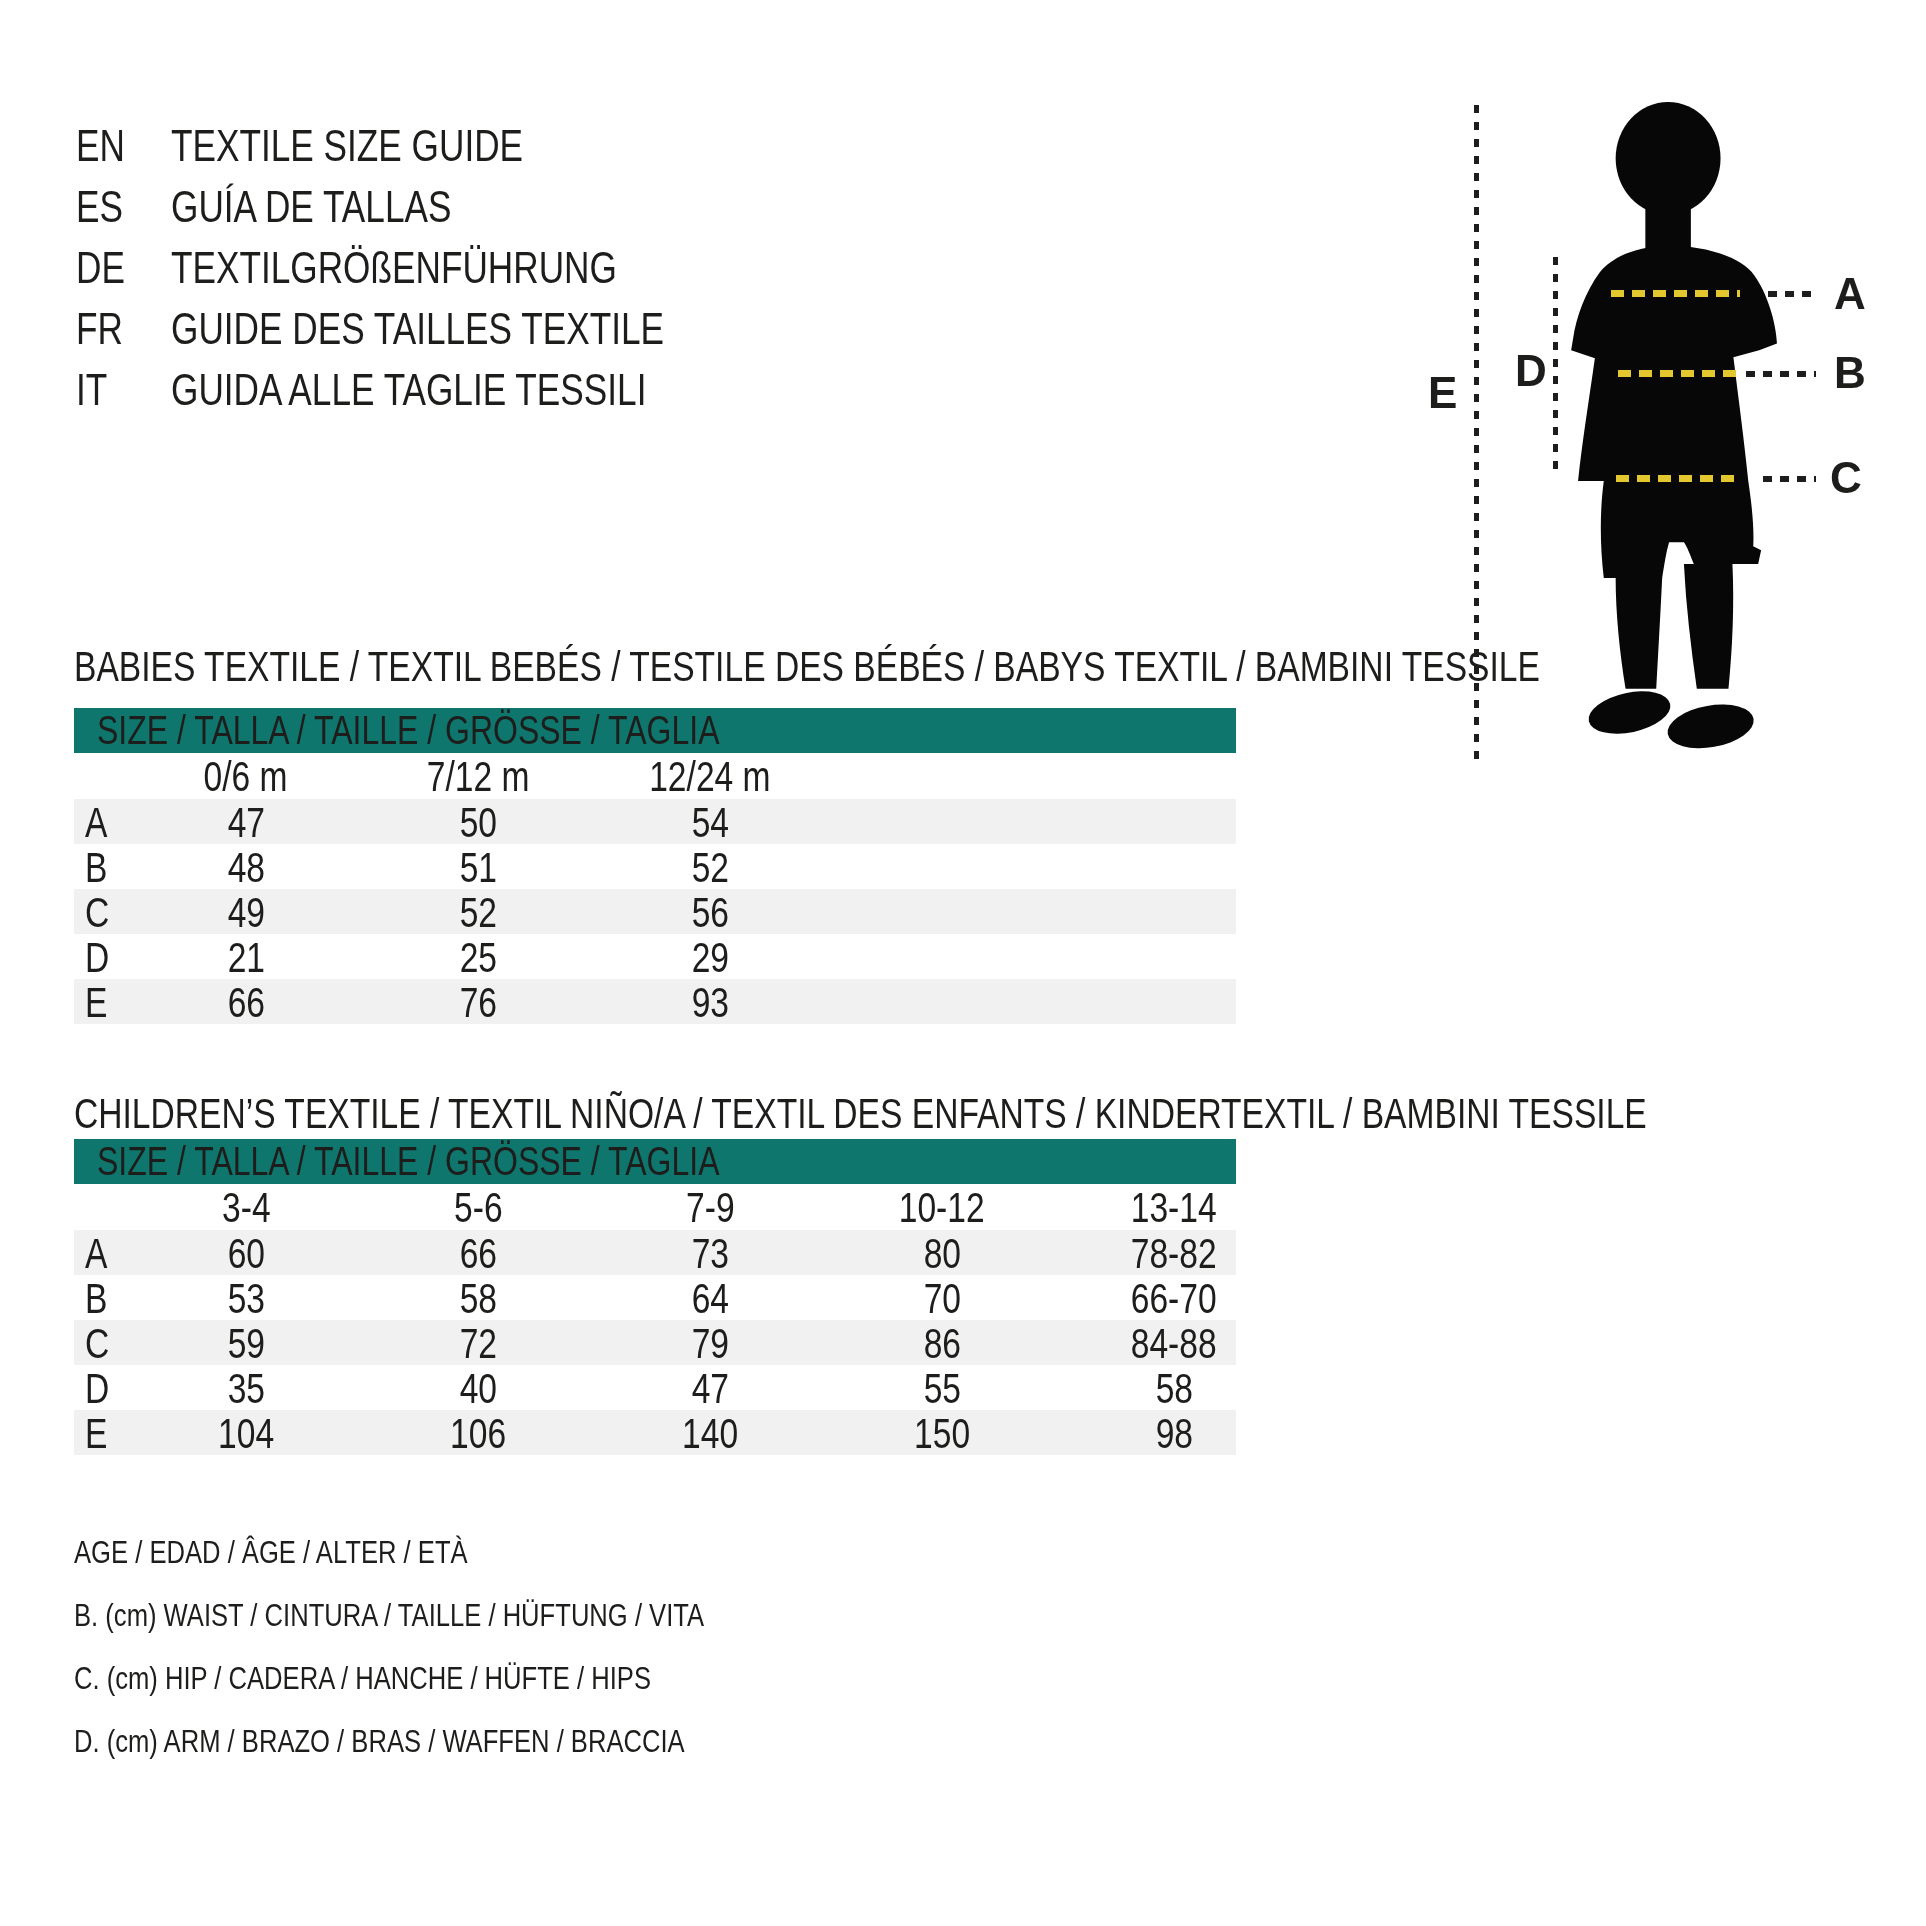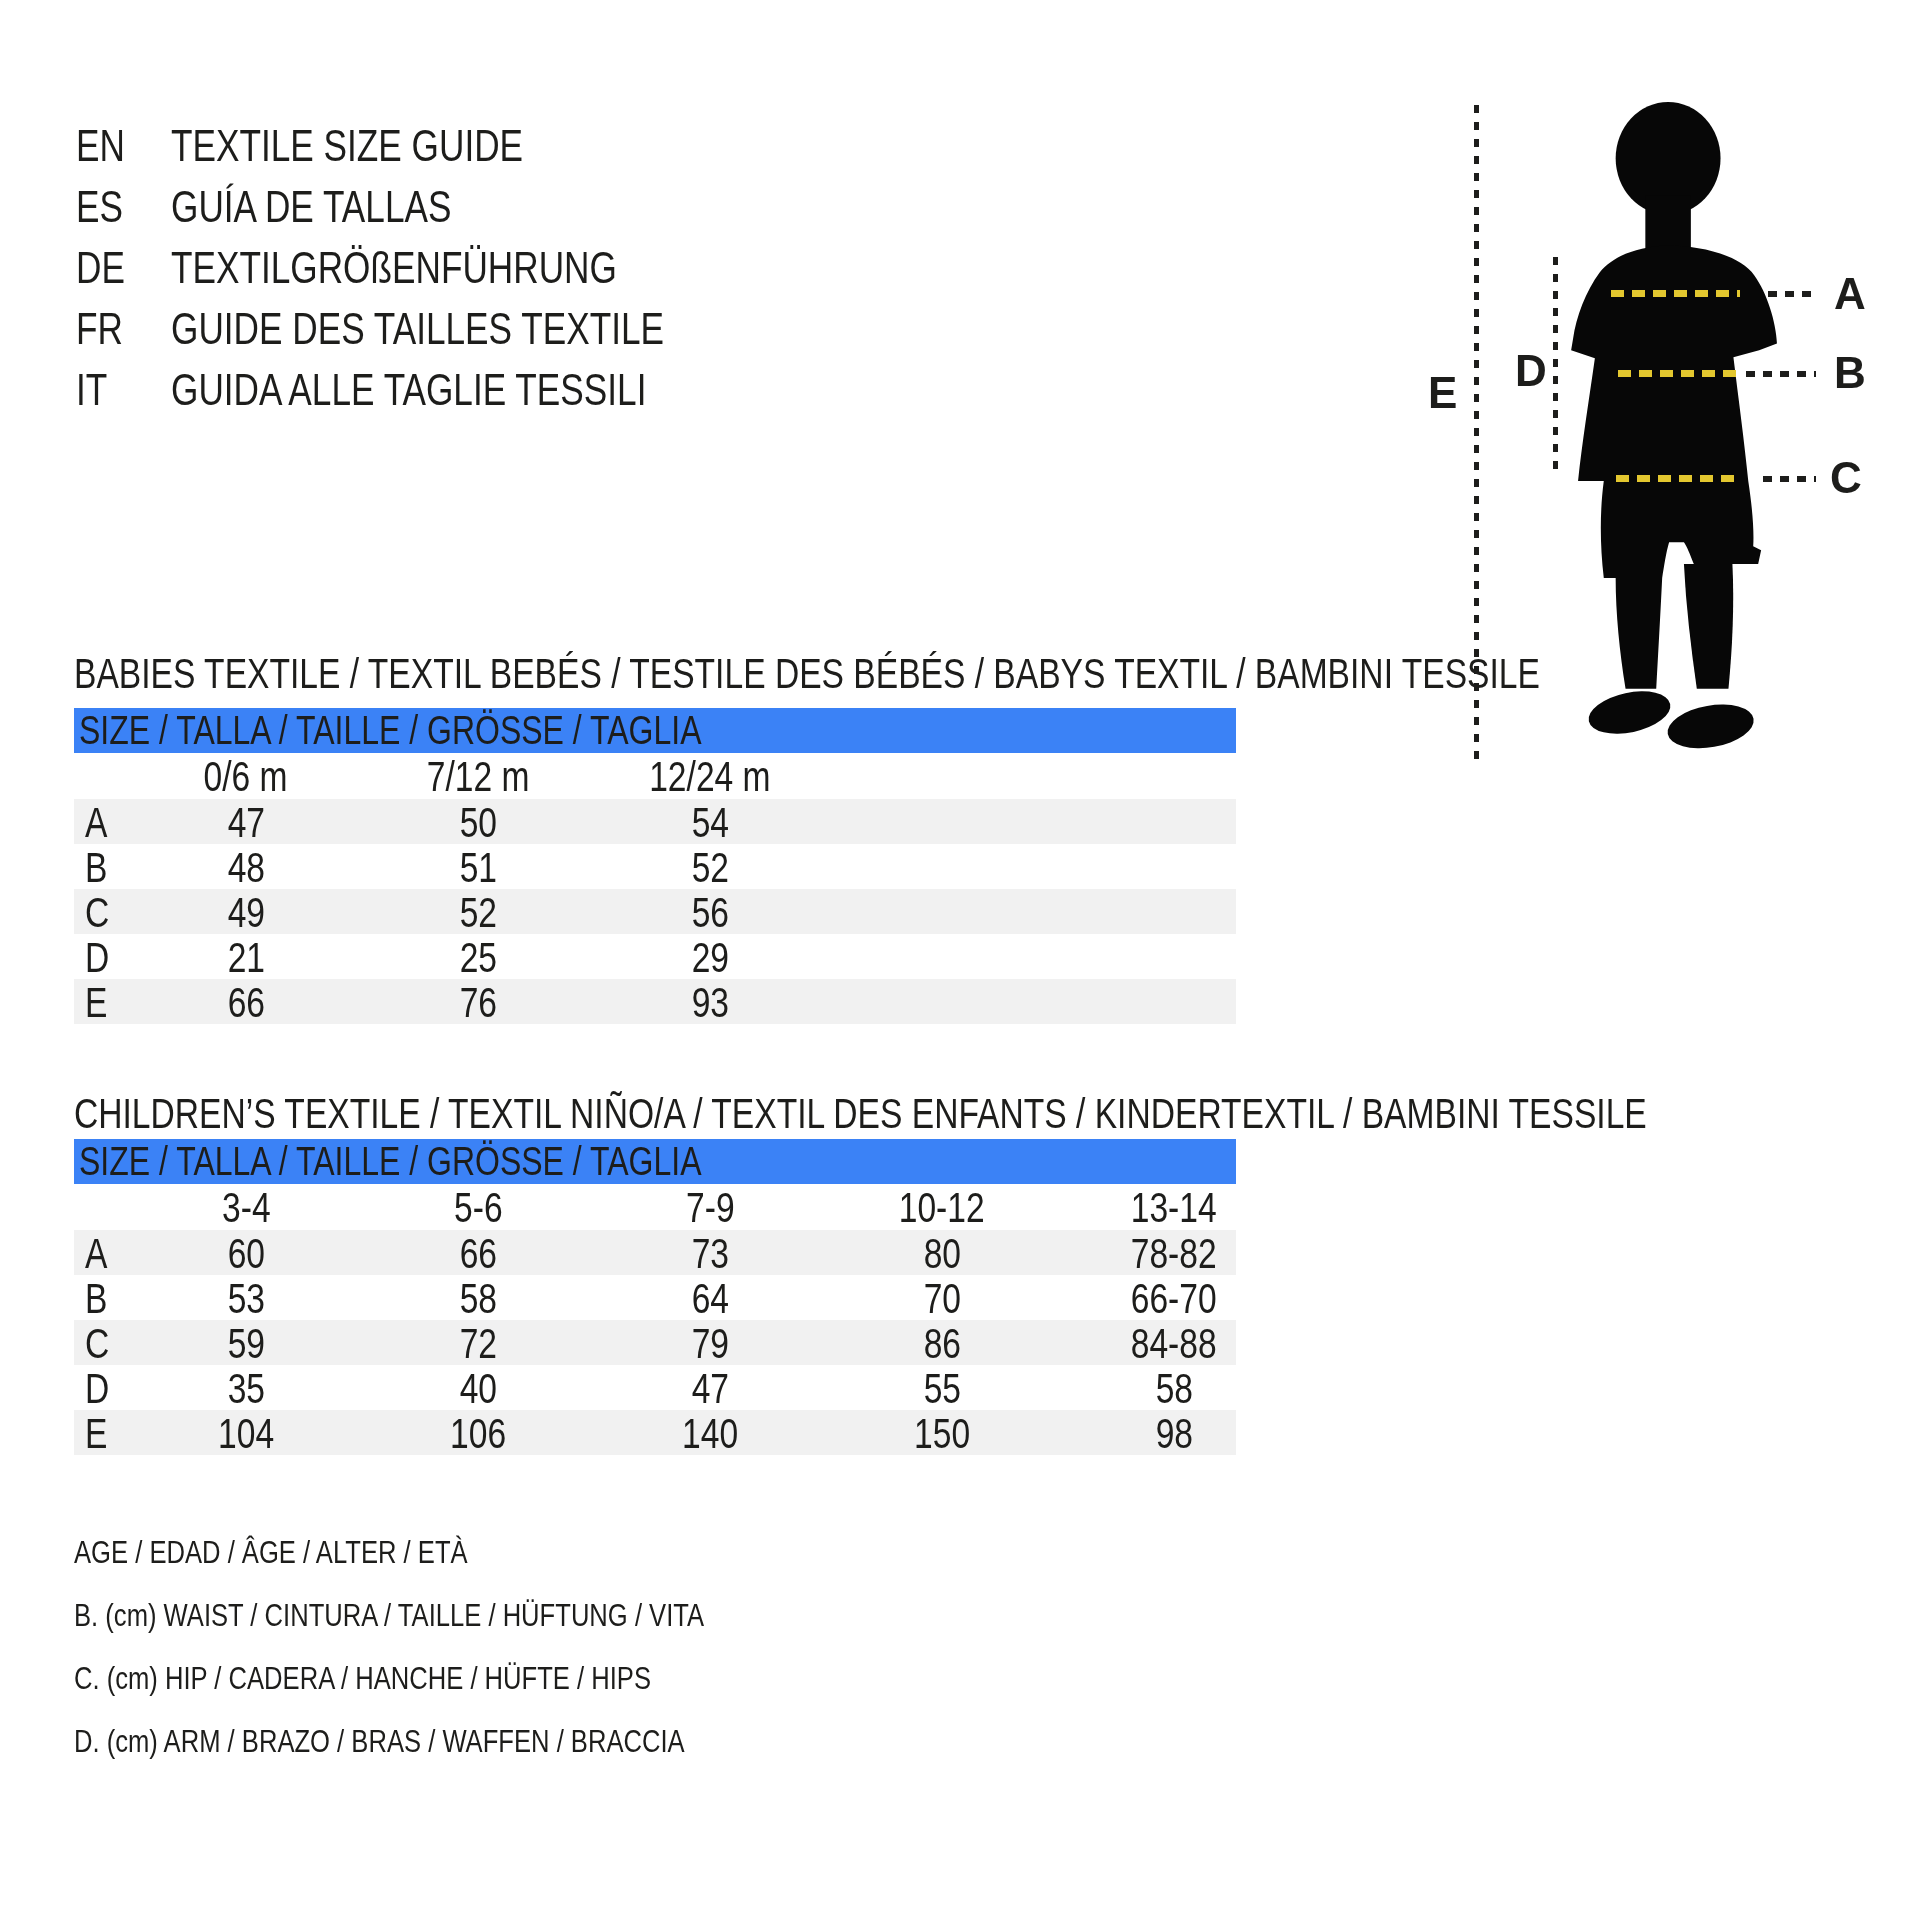--- a/index.html
+++ b/index.html
@@ -46,31 +46,31 @@
   #dash-c-k { left:1763px; top:476px; width:53px; }
   .fig-label { position:absolute; font-size:44px; font-weight:bold; line-height:50px; }
   #lbl-a { left:1834px; top:269px; }
   #lbl-b { left:1834px; top:348px; }
   #lbl-c { left:1830px; top:453px; }
   #lbl-d { left:1515px; top:346px; }
   #lbl-e { left:1428px; top:368px; }
 
   
   .sec-title { position:absolute; left:74px; margin:0; font-size:42px; font-weight:400; line-height:50px; }
-  #babies-title   { top:642px;margin-top:7px; }
+  #babies-title   { top:642px; }
   #children-title { top:1089px; }
 
   
   .stable { position:absolute; left:74px; width:1162px; }
   #babies-table   { top:708px; }
   #children-table { top:1139px; }
   .bar {
     height:45px; line-height:45px;
-    background:#3b82f6;
-    padding-left:5px; font-size:40px;
+    background:#0f766e;
+    padding-left:23px; font-size:40px;
   }
   .trow { display:grid; align-items:center; height:45px;gap:12px; }
   .trow.head { height:46px; }
   .babies-grid   { grid-template-columns:50px repeat(3, 220px); }
   .children-grid { grid-template-columns:50px repeat(5, 220px); }
   .trow.stripe { background:#f1f1f1; }
   .cell   { text-align:center; font-size:42px; }
   .letter { text-align:left; padding-left:11px; font-size:42px; }
 
   

